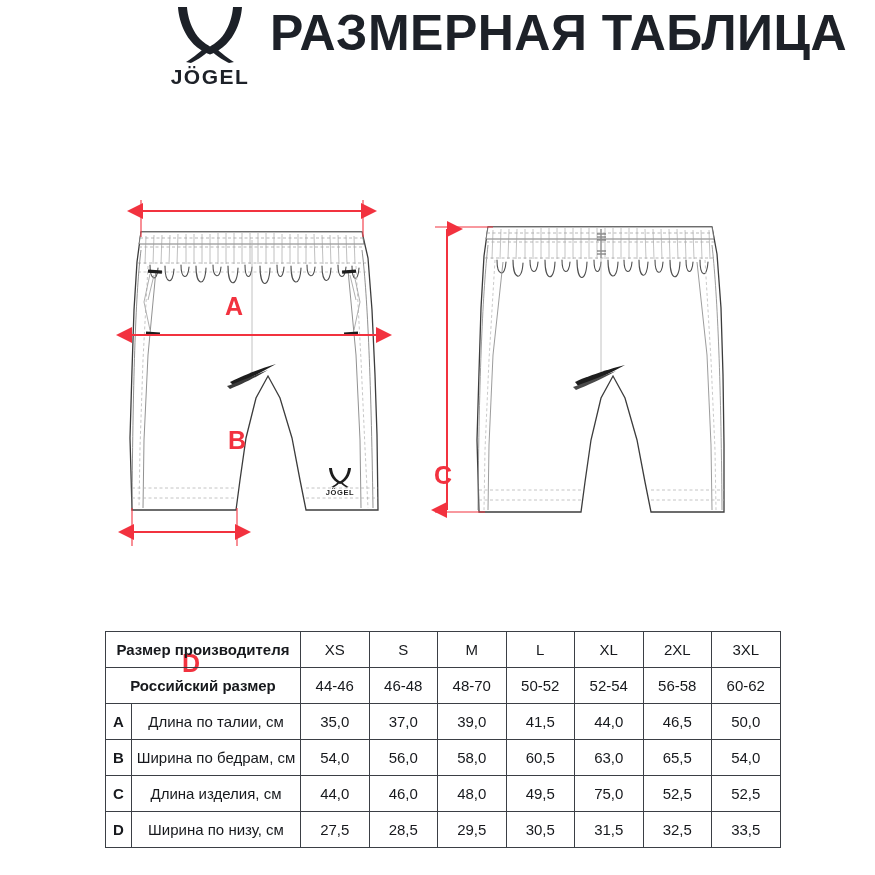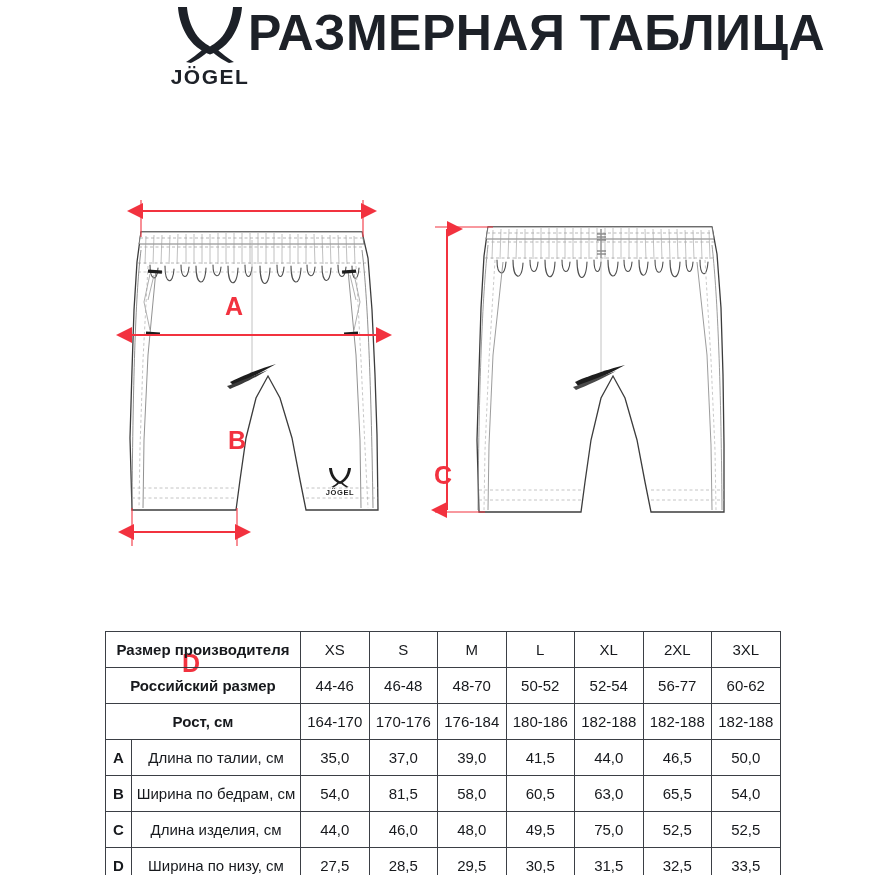--- a/index.html
+++ b/index.html
@@ -37,21 +37,21 @@
     width: 100px;
     text-align: center;
     font-size: 21px;
     font-weight: bold;
     letter-spacing: 1.5px;
     color: #1d2128;
     line-height: 1;
   }
   #page-title {
     position: absolute;
-    left: 248px;
+    left: 270px;
     top: 5px;
     font-size: 50px;
     font-weight: bold;
     letter-spacing: 0.5px;
     color: #1d2128;
     white-space: nowrap;
     line-height: 56px;
   }
 
   
@@ -417,49 +417,39 @@
           <td>2XL</td>
           <td>3XL</td>
         </tr>
         <tr>
           <td class="head-label" colspan="2">Российский размер</td>
           <td>44-46</td>
           <td>46-48</td>
           <td>48-70</td>
           <td>50-52</td>
           <td>52-54</td>
-          <td>56-77</td>
+          <td>56-58</td>
           <td>60-62</td>
-        </tr>
-        <tr>
-          <td class="head-label" colspan="2">Рост, см</td>
-          <td>164-170</td>
-          <td>170-176</td>
-          <td>176-184</td>
-          <td>180-186</td>
-          <td>182-188</td>
-          <td>182-188</td>
-          <td>182-188</td>
         </tr>
         <tr>
           <td class="letter-cell">A</td>
           <td class="row-label">Длина по талии, см</td>
           <td>35,0</td>
           <td>37,0</td>
           <td>39,0</td>
           <td>41,5</td>
           <td>44,0</td>
           <td>46,5</td>
           <td>50,0</td>
         </tr>
         <tr>
           <td class="letter-cell">B</td>
           <td class="row-label">Ширина по бедрам, см</td>
           <td>54,0</td>
-          <td>81,5</td>
+          <td>56,0</td>
           <td>58,0</td>
           <td>60,5</td>
           <td>63,0</td>
           <td>65,5</td>
           <td>54,0</td>
         </tr>
         <tr>
           <td class="letter-cell">C</td>
           <td class="row-label">Длина изделия, см</td>
           <td>44,0</td>

